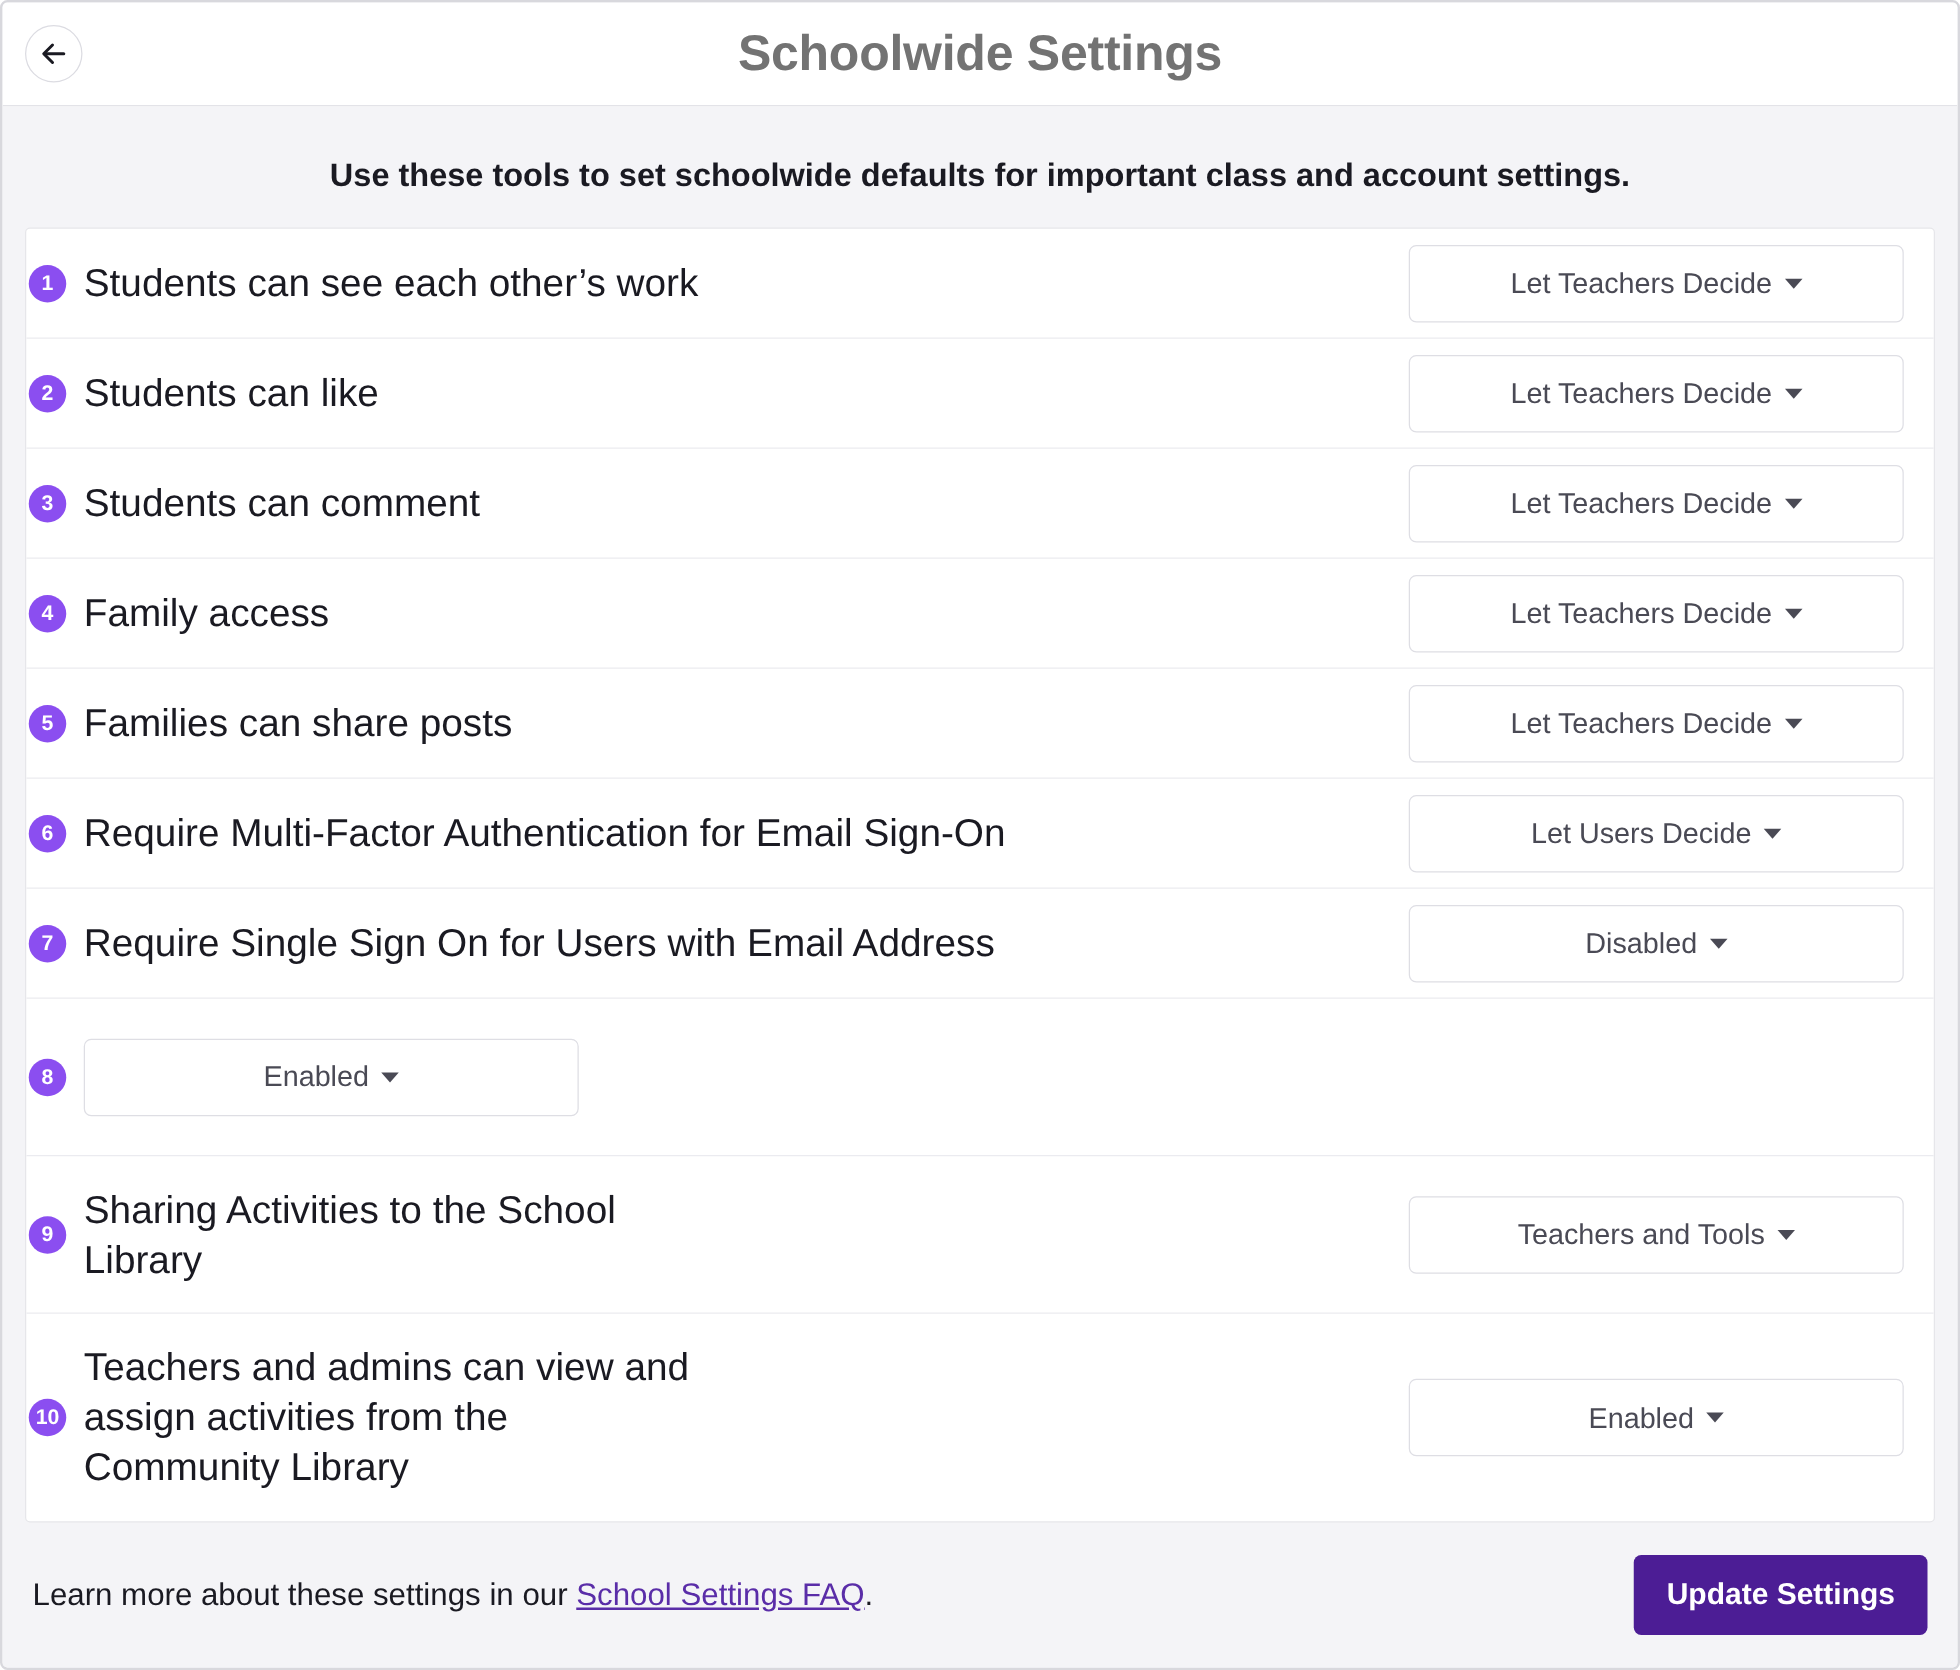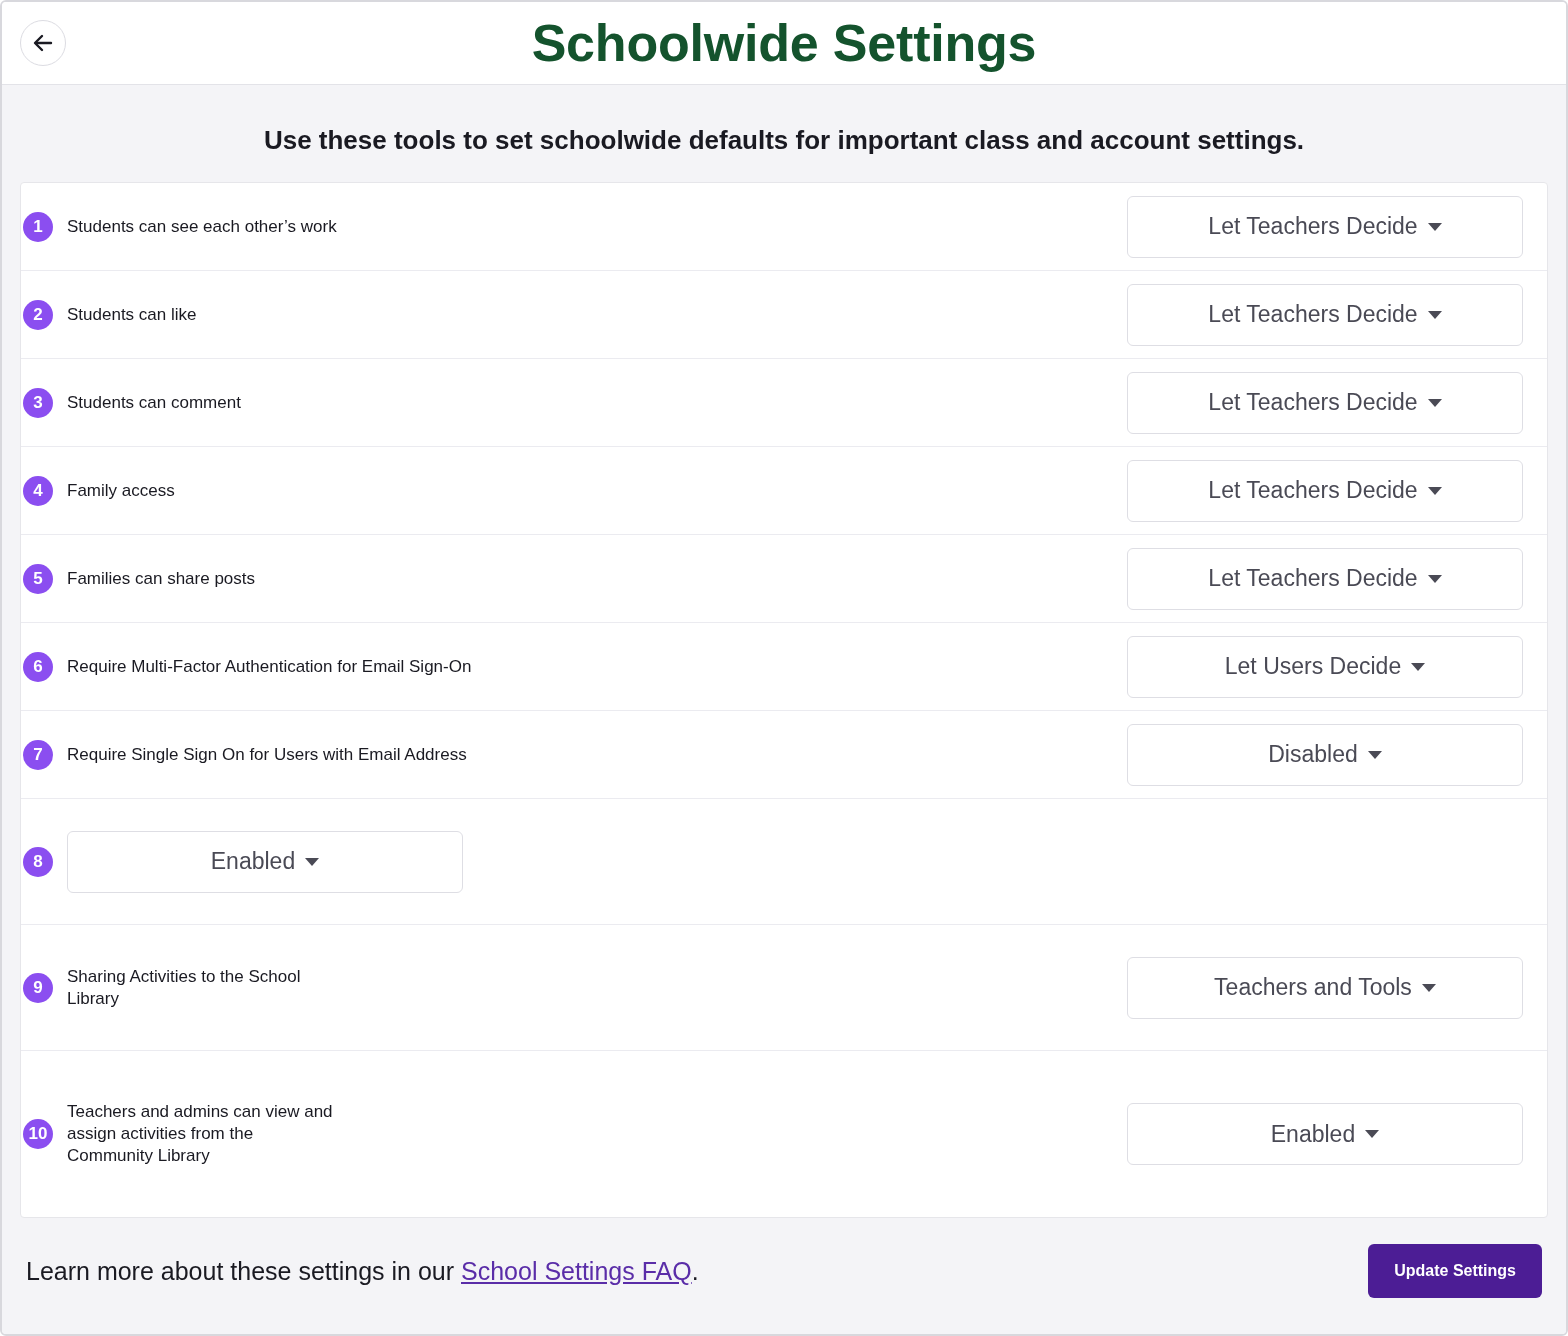--- a/index.html
+++ b/index.html
@@ -48,23 +48,23 @@
     border: 1.5px solid #dcdce2;
     background: #ffffff;
     display: flex;
     align-items: center;
     justify-content: center;
     cursor: pointer;
     padding: 0;
   }
   .back-btn svg { display: block; }
   .page-title {
-    font-size: 52px;
+    font-size: 40px;
     font-weight: bold;
-    color: #14532d;
+    color: #737373;
     letter-spacing: -0.2px;
   }
 
   
   .body {
     flex: 1;
     background: #f4f4f7;
     padding: 0 18px;
     display: flex;
     flex-direction: column;
@@ -106,21 +106,21 @@
     border-radius: 50%;
     background: #8b4ef0;
     color: #ffffff;
     font-size: 17px;
     font-weight: bold;
     display: flex;
     align-items: center;
     justify-content: center;
   }
   .setting-label {
-    font-size: 17px;
+    font-size: 31px;
     color: #1a1a22;
     line-height: 1.28;
     padding-right: 24px;
     max-width: 1000px;
     white-space: pre-line;
   }
   .dropdown {
     min-width: 396px;
     height: 62px;
     border: 1px solid #dedee4;
@@ -164,21 +164,21 @@
   }
   .footer-link {
     color: #5a2da8;
     text-decoration: underline;
     cursor: pointer;
     text-align: right;
   }
   .update-btn {
     background: #4c1d95;
     color: #ffffff;
-    font-size: 16px;
+    font-size: 24px;
     font-weight: bold;
     border: none;
     border-radius: 6px;
     padding: 18px 26px;
     cursor: pointer;
     font-family: "Liberation Sans", sans-serif;
   }
 </style>
 </head>
 <body>

